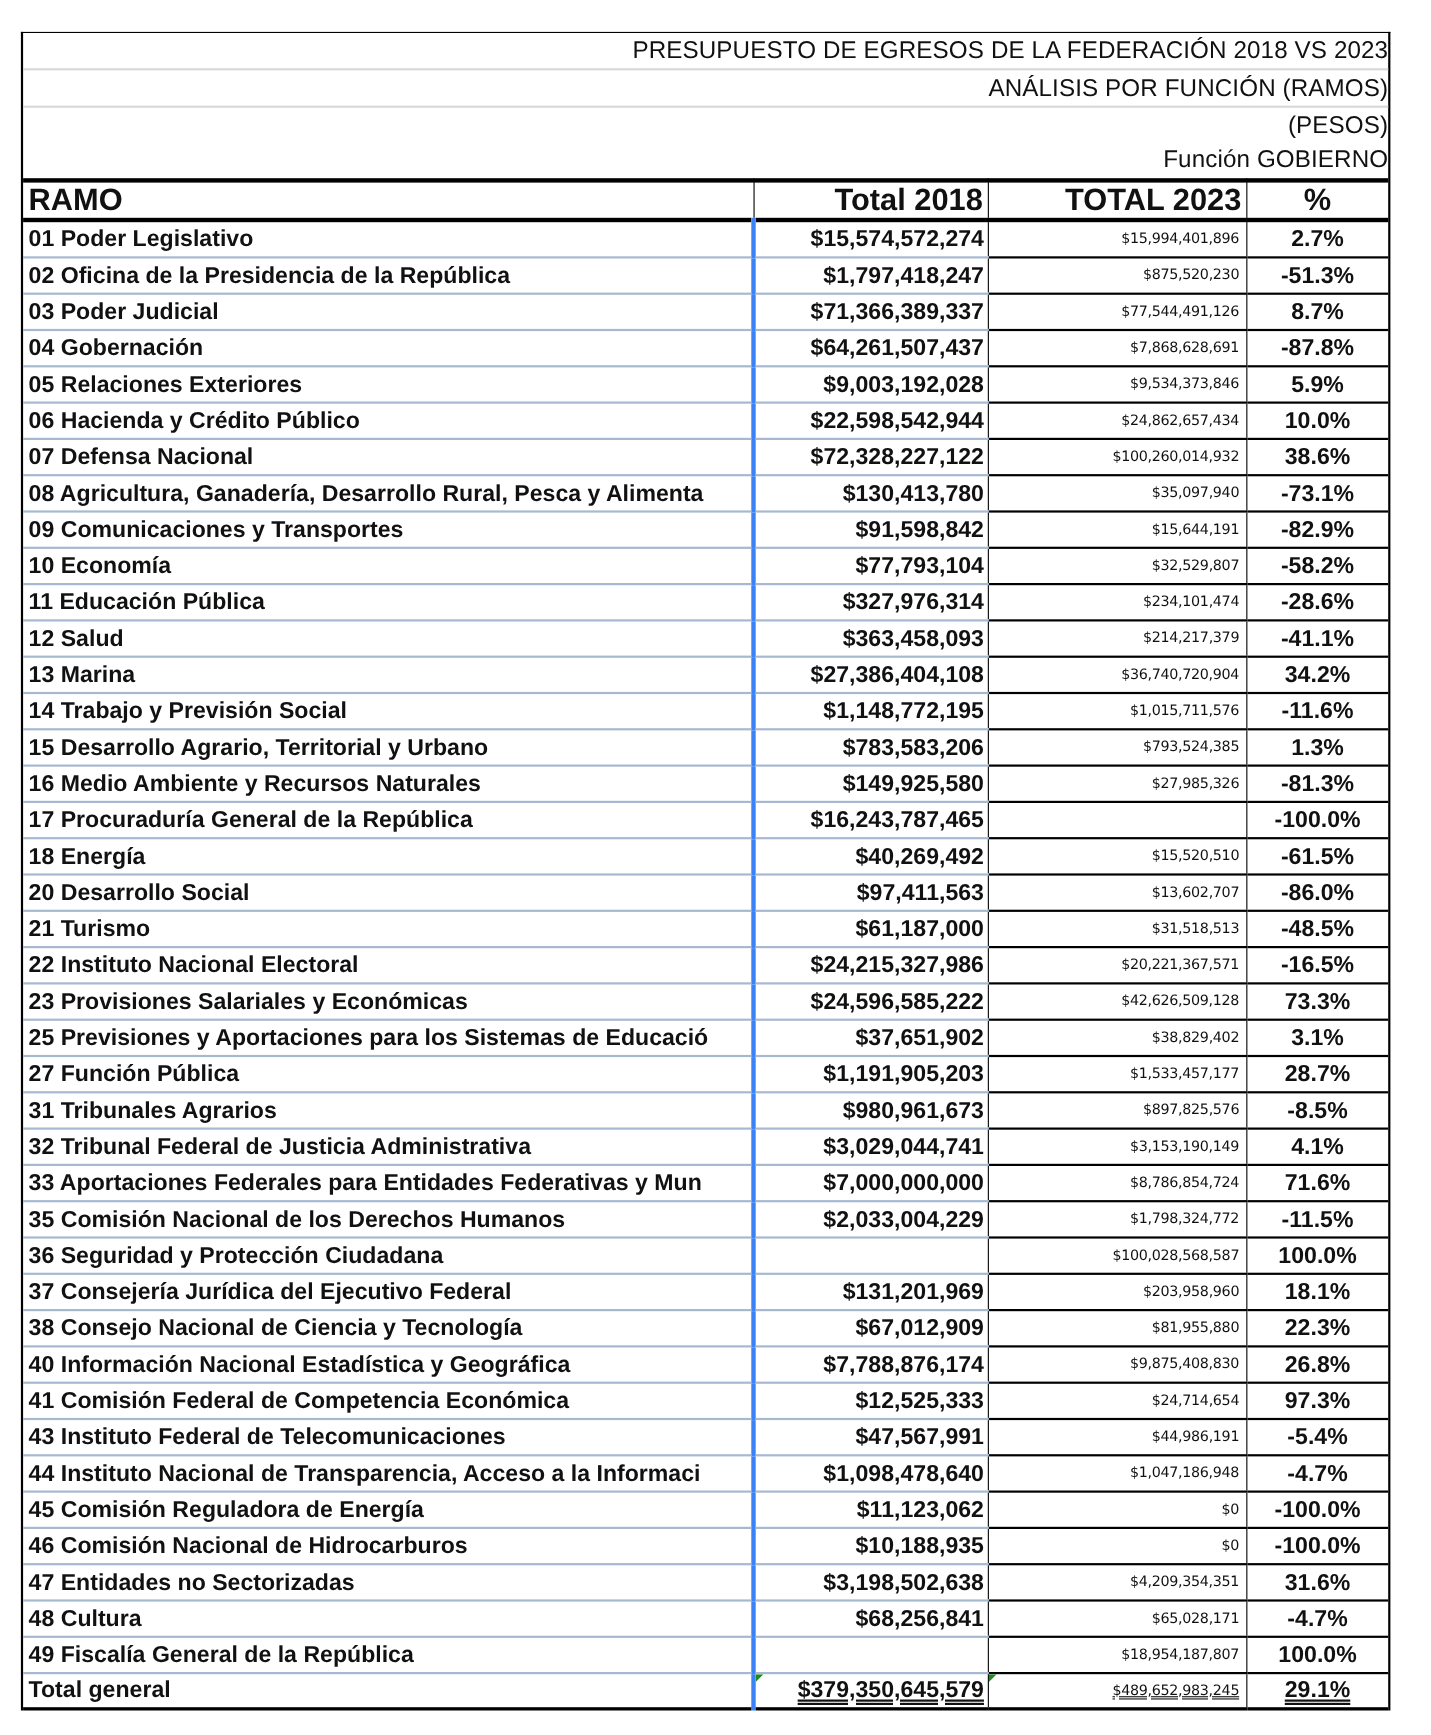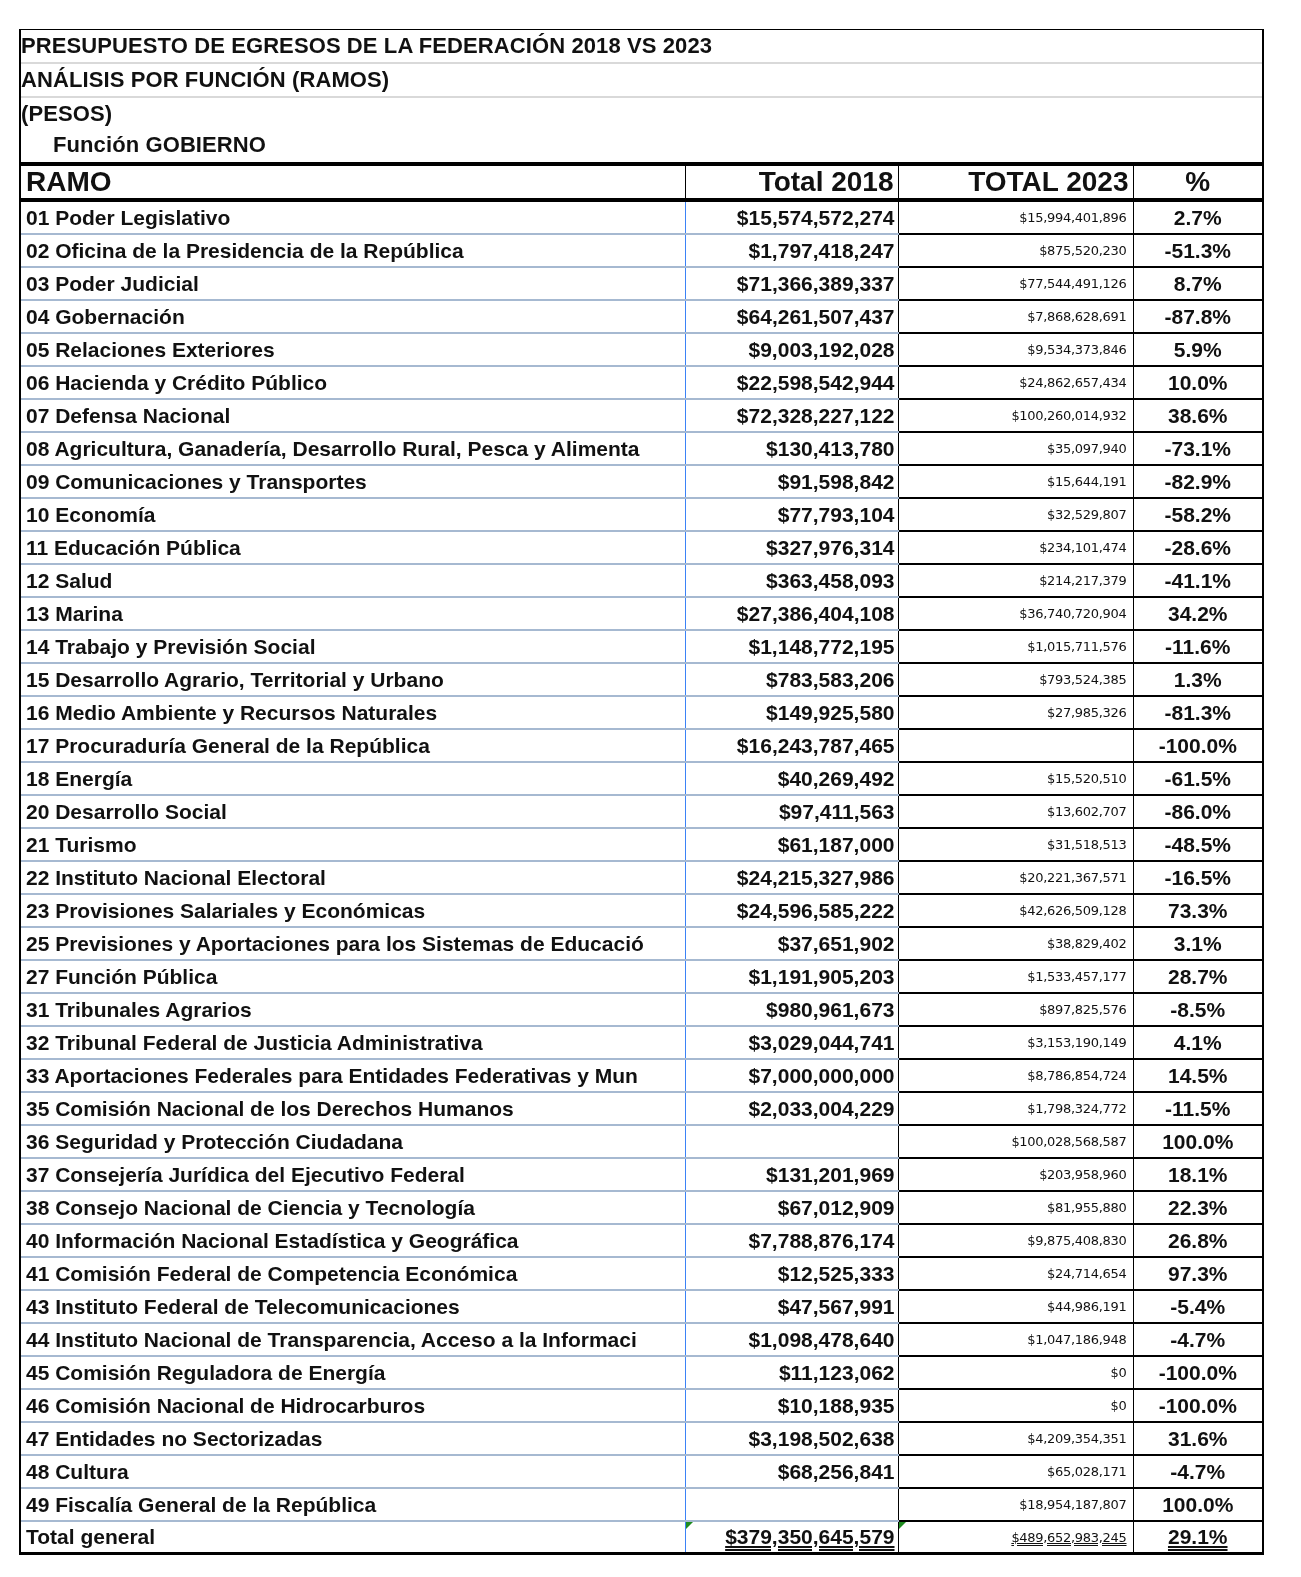--- a/index.html
+++ b/index.html
@@ -21,22 +21,22 @@
       top: 29px;
       width: 1245px;
       border-left: 2px solid #000;
       border-right: 2px solid #000;
       border-top: 1px solid #000;
       box-sizing: border-box;
     }
     .title-row {
       height: 32px;
       line-height: 32px;
-      text-align: left;
-      font-weight: bold;
+      text-align: right;
+      font-weight: normal;
       font-size: 22px;
       border-bottom: 2px solid #d9d9d9;
       letter-spacing: 0.1px;
     }
     .title-row.t3 {
       border-bottom: none;
       height: 31px;
     }
     .title-row.t4 {
       border-bottom: none;
@@ -78,21 +78,21 @@
       overflow: hidden;
       border-bottom: 2px solid #a6b9d1;
     }
     td.ramo {
       text-align: left;
       padding-left: 5px;
       text-overflow: clip;
     }
     td.v2018 {
       text-align: right;
-      border-left: 1px solid #3b82f6;
+      border-left: 4px solid #3b82f6;
       border-right: 1px solid #000;
       padding-right: 3px;
     }
     td.v2023 {
       text-align: right;
       font-family: "DejaVu Sans", sans-serif;
       font-weight: normal;
       font-size: 13px;
       letter-spacing: -0.3px;
       border-right: 1px solid #000;
@@ -304,21 +304,21 @@
         <tr>
           <td class="ramo">32 Tribunal Federal de Justicia Administrativa</td>
           <td class="v2018">$3,029,044,741</td>
           <td class="v2023">$3,153,190,149</td>
           <td class="pct">4.1%</td>
         </tr>
         <tr>
           <td class="ramo">33 Aportaciones Federales para Entidades Federativas y Mun</td>
           <td class="v2018">$7,000,000,000</td>
           <td class="v2023">$8,786,854,724</td>
-          <td class="pct">14.5%</td>
+          <td class="pct">71.6%</td>
         </tr>
         <tr>
           <td class="ramo">35 Comisión Nacional de los Derechos Humanos</td>
           <td class="v2018">$2,033,004,229</td>
           <td class="v2023">$1,798,324,772</td>
           <td class="pct">-11.5%</td>
         </tr>
         <tr>
           <td class="ramo">36 Seguridad y Protección Ciudadana</td>
           <td class="v2018"></td>

